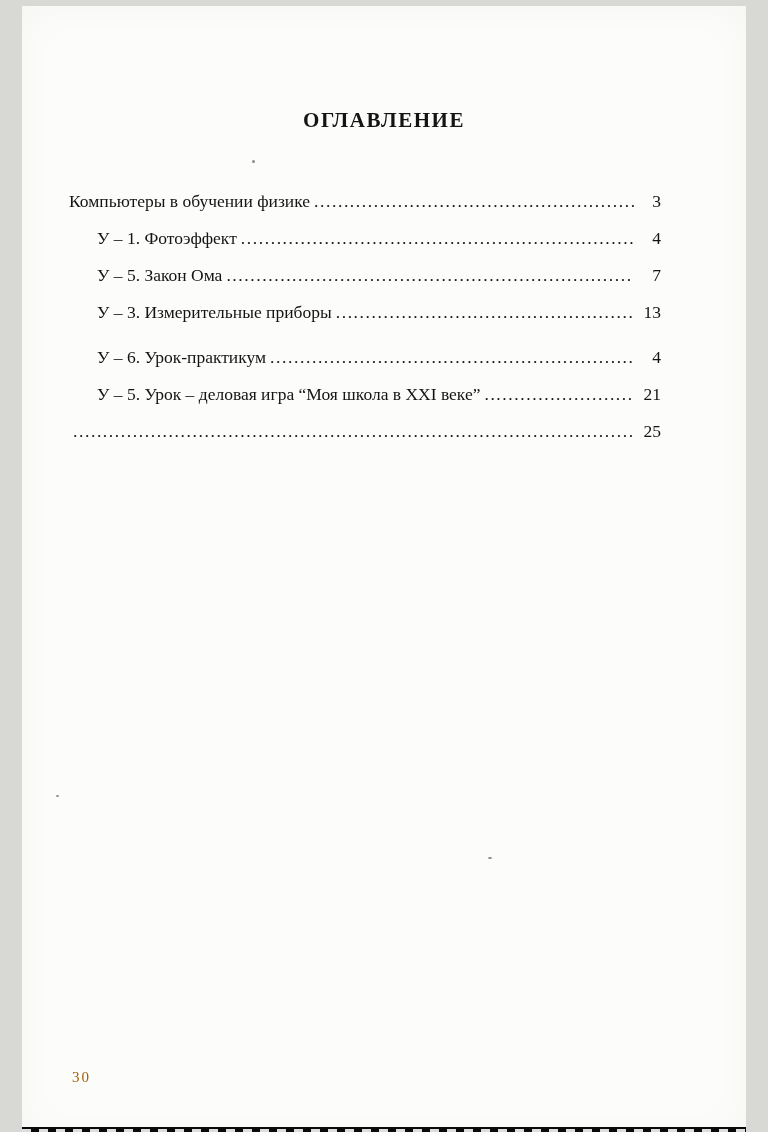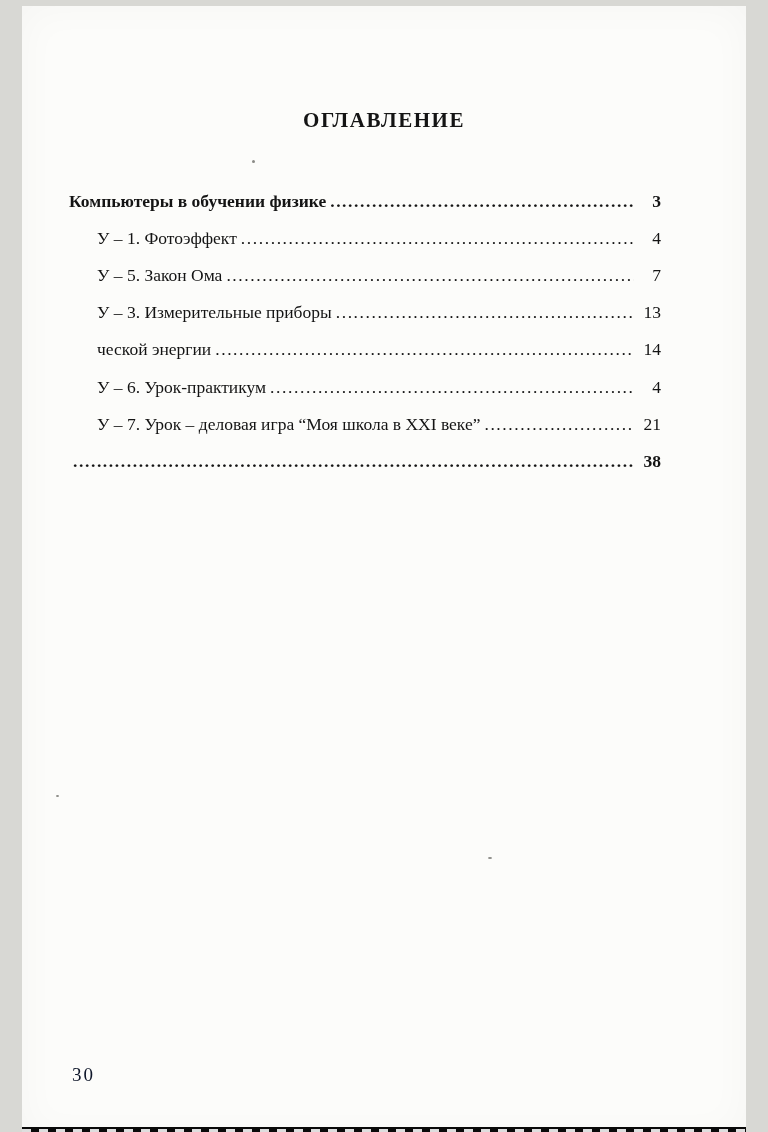--- a/index.html
+++ b/index.html
@@ -34,21 +34,21 @@
     align-items: baseline;
     line-height: 37px;
   }
   .toc-line {
     line-height: 37px;
   }
   .indent {
     padding-left: 28px;
   }
   .bold {
-    font-weight: bold;
+    font-weight: normal;
   }
   .label {
     white-space: nowrap;
   }
   .leader {
     flex: 1 1 auto;
     overflow: hidden;
     white-space: nowrap;
     margin: 0 3px 0 4px;
     min-width: 10px;
@@ -66,23 +66,23 @@
     margin: 7px 0 8px 0;
   }
   .tight-block .toc-line,
   .tight-block .toc-row {
     line-height: 23px;
   }
   .footer-page-number {
     position: absolute;
     left: 50px;
     bottom: 52px;
-    font-size: 19px;
+    font-size: 15px;
     letter-spacing: 2px;
-    color: #0f172a;
+    color: #a16207;
   }
   .scan-edge {
     position: absolute;
     left: 0;
     bottom: 0;
     width: 100%;
     height: 11px;
     background: #0a0a0a;
   }
   .scan-edge::after {
@@ -131,43 +131,38 @@
     </div>
 
     <div class="toc-row indent">
       <span class="label">У – 3. Измерительные приборы</span>
       <span class="leader"></span>
       <span class="page-num">13</span>
     </div>
 
 
     <div class="tight-block">
-      <div class="toc-row indent">
-        <span class="label">ческой энергии</span>
-        <span class="leader"></span>
-        <span class="page-num">14</span>
-      </div>
     </div>
 
     <div class="toc-row indent">
       <span class="label">У – 6. Урок-практикум</span>
       <span class="leader"></span>
       <span class="page-num">4</span>
     </div>
 
     <div class="toc-row indent">
-      <span class="label">У – 7. Урок – деловая игра “Моя школа в XXI веке”</span>
+      <span class="label">У – 5. Урок – деловая игра “Моя школа в XXI веке”</span>
       <span class="leader"></span>
       <span class="page-num">21</span>
     </div>
 
 
     <div class="toc-row bold">
       <span class="leader"></span>
-      <span class="page-num">38</span>
+      <span class="page-num">25</span>
     </div>
 
   </div>
 
   <div class="footer-page-number">30</div>
 
   <div class="speck" style="left:230px; top:154px; width:3px; height:3px;"></div>
   <div class="speck" style="left:466px; top:851px; width:4px; height:2px;"></div>
   <div class="speck" style="left:34px; top:789px; width:3px; height:2px;"></div>
   <div class="scan-edge"></div>

